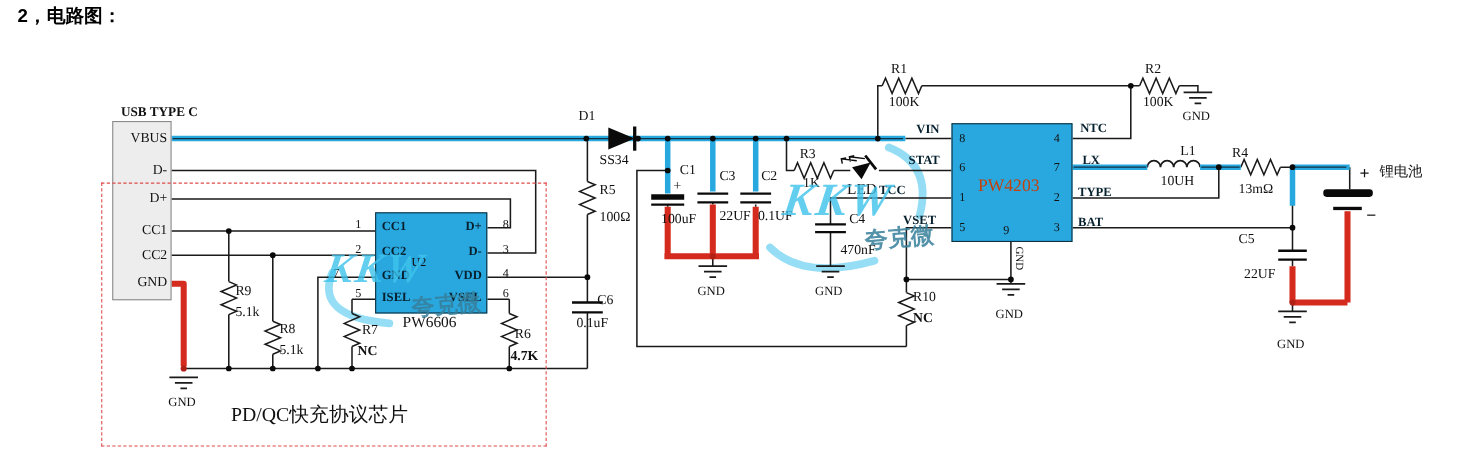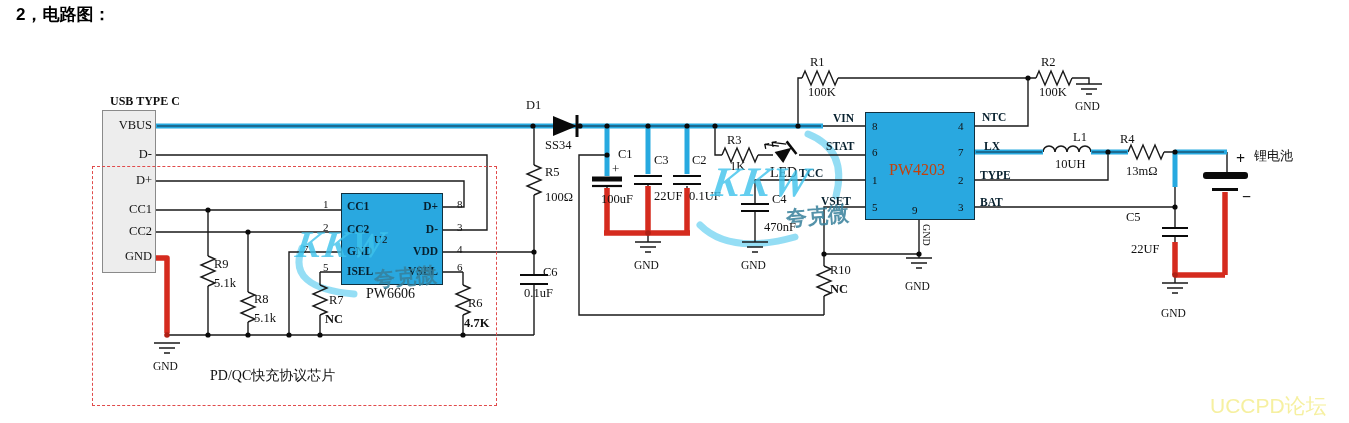--- a/index.html
+++ b/index.html
@@ -255,21 +255,20 @@
   <span class="lbl" style="left:634px;top:259px;font-size:11.5px;">GND</span>
   <span class="lbl" style="left:741px;top:259px;font-size:11.5px;">GND</span>
   <span class="lbl" style="left:905px;top:280px;font-size:11.5px;">GND</span>
   <span class="lbl" style="left:1075px;top:100px;font-size:11.5px;">GND</span>
   <span class="lbl" style="left:1161px;top:307px;font-size:11.5px;">GND</span>
 
   <span class="lbl bold" style="left:1236px;top:150px;font-size:16px;">+</span>
   <span class="lbl" style="left:1254px;top:149px;font-size:13px;">锂电池</span>
   <span class="lbl bold" style="left:1242px;top:188px;font-size:16px;">−</span>
 
-  <span class="lbl" style="left:210px;top:368px;font-size:14px;">PD/QC快充协议芯片</span>
+  <span class="lbl" style="left:210px;top:368px;font-size:18px;">PD/QC快充协议芯片</span>
 
   <span class="wm" style="left:296px;top:222px;font-size:38px;">KKW</span>
   <span class="wmbrand" style="left:374px;top:263px;font-size:21px;">夸克微</span>
   <span class="wm" style="left:712px;top:158px;font-size:42px;">KKW</span>
   <span class="wmbrand" style="left:786px;top:202px;font-size:21px;">夸克微</span>
-  <span class="forum" style="left:1210px;top:392px;">UCCPD论坛</span>
 
 </div>
 
 </body></html>

